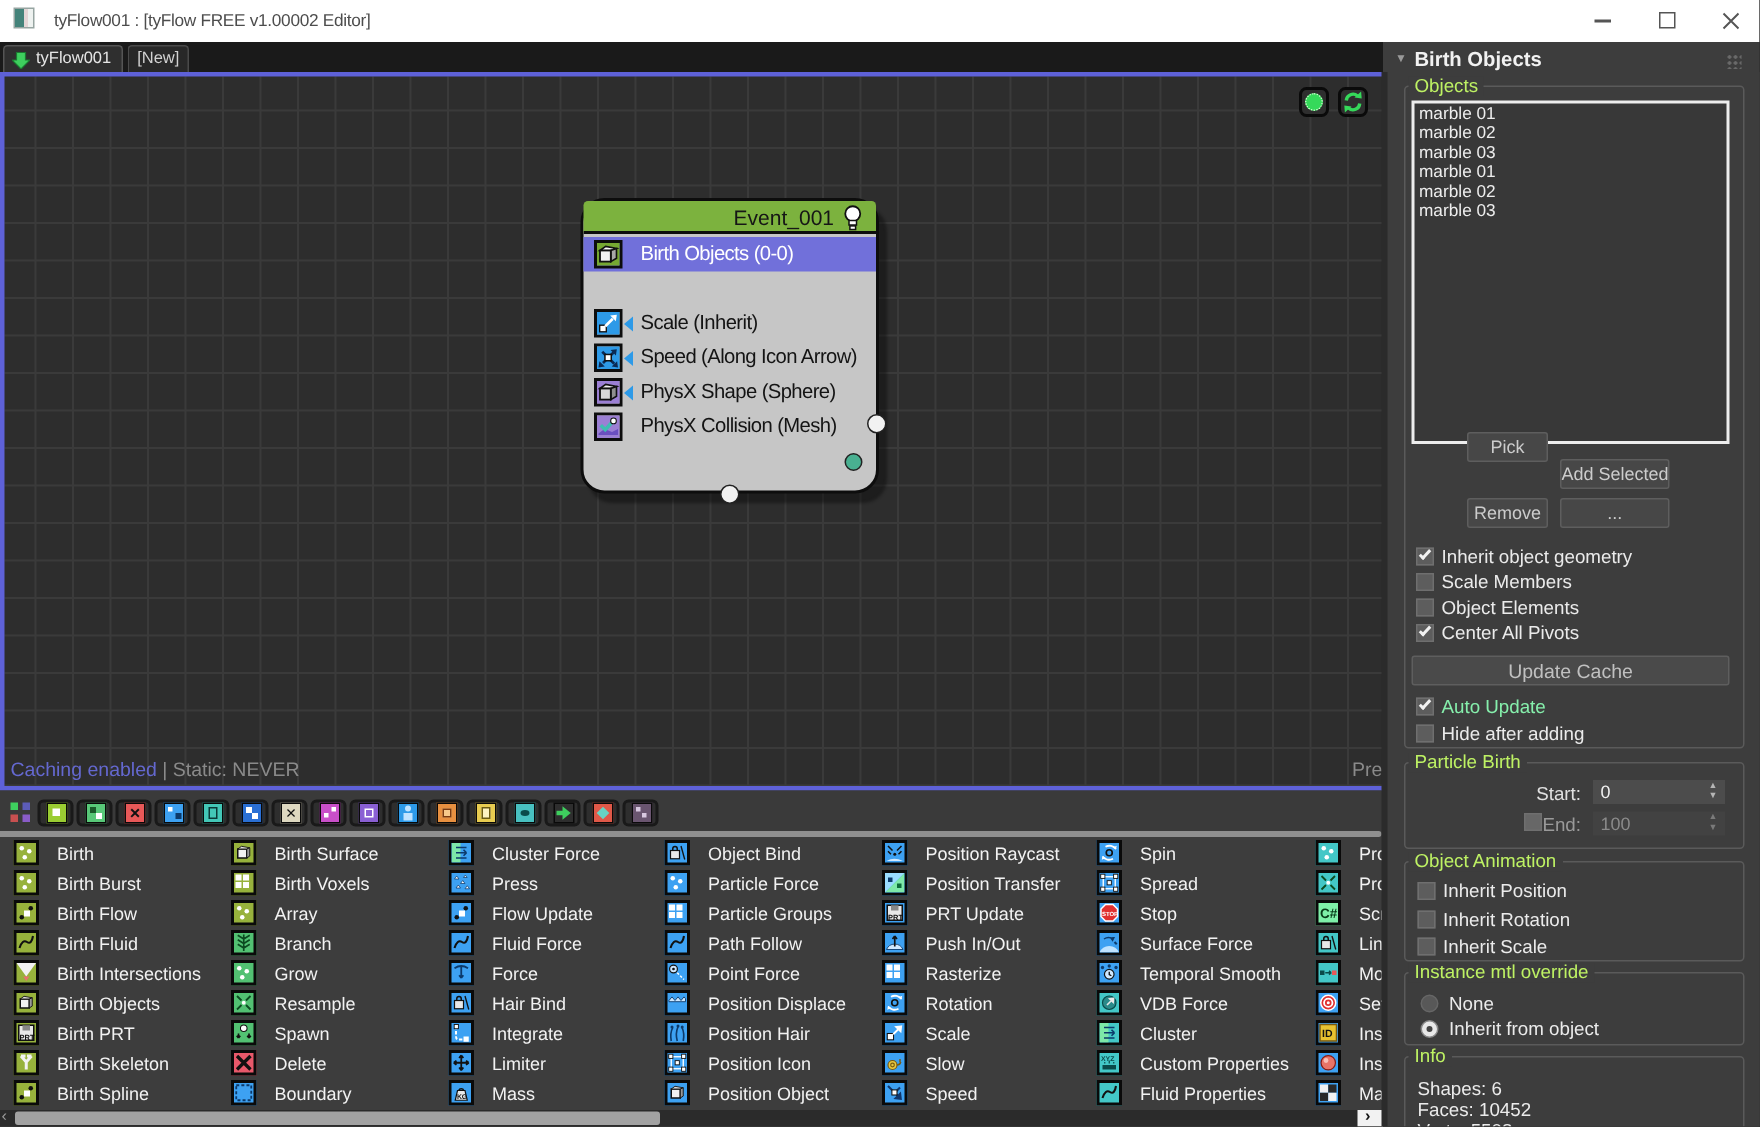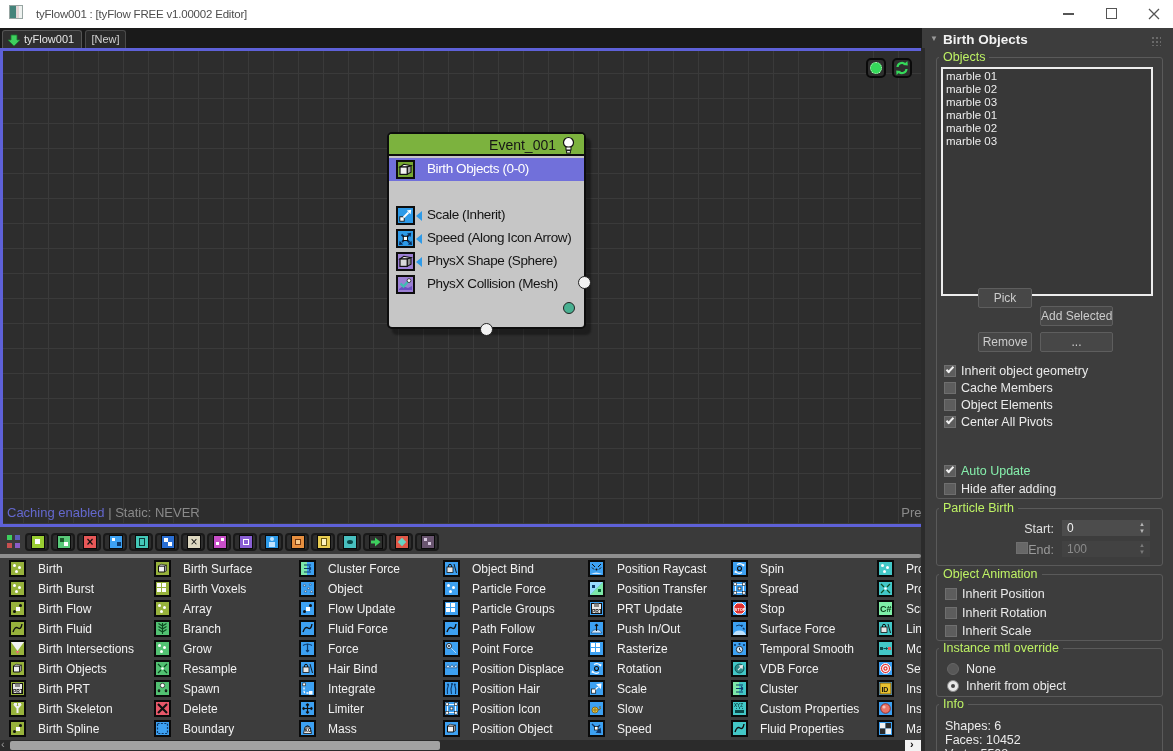--- a/index.html
+++ b/index.html
@@ -34,21 +34,21 @@
 #seam{left:921px;top:48px;width:4px;height:703px;background:#2b2b2b}
 .grp{position:absolute;border:1px solid #5a5a5a;border-radius:3px}
 .glab{position:absolute;left:14px;top:-7px;background:#3d3d3d;padding:0 4px;font-size:12.5px;color:#bef264;line-height:13px}
 .cb{position:absolute;width:12px;height:12px;background:#5d5d5d;border:1px solid #6f6f6f}
 .ck{position:absolute;left:1px;top:1px;width:8px;height:4px;border-left:2.2px solid #f2f2f2;border-bottom:2.2px solid #f2f2f2;transform:rotate(-47deg)}
 .cbl{position:absolute;font-size:12.5px;color:#ebebeb}
 .btn{position:absolute;background:#474747;border:1px solid #5e5e5e;border-radius:2px;
  color:#cccccc;font-size:12px;text-align:center;white-space:nowrap;overflow:hidden}
 
 #node{left:387px;top:132px;width:199px;height:197px;background:#c6c6c6;
- border:2px solid #0d0d0d;border-radius:5px;box-shadow:5px 6px 2px rgba(10,10,10,.45)}
+ border:2px solid #0d0d0d;border-radius:16px;box-shadow:5px 6px 2px rgba(10,10,10,.45)}
 .nrow{position:absolute;left:0;width:195px;height:23px;font-size:13.5px;color:#141414;white-space:nowrap;letter-spacing:-0.4px}
 .nico{position:absolute;left:7px;top:2px;width:19px;height:19px;border:2px solid #0d0d0d}
 .ntx{position:absolute;left:38px;top:3px}
 .nmark{position:absolute;left:27px;top:7px;width:0;height:0;border-top:5px solid transparent;border-bottom:5px solid transparent;border-right:6px solid #2d9ae8}
 </style></head><body>
 
 <div class="abs" id="title">
  <div class="abs" style="left:9px;top:5px;width:14px;height:14px;border:1px solid #97a5a2;background:linear-gradient(90deg,#44837a 0 6px,#e3d5d5 6px 9px,#eef2f0 9px)"></div>
  <span class="abs" style="left:36px;top:8px">tyFlow001 : [tyFlow FREE v1.00002 Editor]</span>
  <div class="abs" style="left:1063px;top:13px;width:11px;height:1.5px;background:#555"></div>
@@ -390,21 +390,21 @@
       <span class="oi" style="background:#3da1f2"><svg width="13" height="13">
           <rect x="0" y="0" width="6" height="13" fill="#7de8a8"></rect>
           <path d="M3 3 h7 M3 6.5 h7 M3 10 h7 M10 6.5 l-2-2 M10 6.5 l-2 2" stroke="#0c3a6b" stroke-width="1.1" fill="none"></path>
         </svg></span>
       <span class="ol">Cluster Force</span>
     </div>
 <div class="op" style="left:299px;top:21px">
       <span class="oi" style="background:#3da1f2"><svg width="13" height="13">
           <path d="M2 4 l1.5-2 1.5 2z M6 7 l1.5-2 1.5 2z M3 10 l1.5-2 1.5 2z M9 10.5 l1.5-2 1.5 2z M8 3 l1.2-1.6 1.2 1.6z" fill="#fff" stroke="#0c3a6b" stroke-width="0.5"></path>
         </svg></span>
-      <span class="ol">Object</span>
+      <span class="ol">Press</span>
     </div>
 <div class="op" style="left:299px;top:41px">
       <span class="oi" style="background:#3da1f2">
         <i class="p" style="left:2px;top:8px;background:#111"></i>
         <i class="p" style="left:8px;top:2px;background:#111"></i>
         <i class="q" style="left:5px;top:5px;background:#fff"></i>
       </span>
       <span class="ol">Flow Update</span>
     </div>
 <div class="op" style="left:299px;top:61px">
@@ -751,27 +751,28 @@
     <div class="abs" style="left:19px;top:39px;width:212px;height:229px;background:#383838;border:2px solid #ededed;color:#ededed;font-size:11.5px;line-height:13px;padding:1px 0 0 3px">marble 01<br>marble 02<br>marble 03<br>marble 01<br>marble 02<br>marble 03</div>
     <div class="btn" style="left:56px;top:260px;width:54px;height:20px;line-height:19px">Pick</div>
     <div class="btn" style="left:118px;top:278px;width:73px;height:20px;line-height:19px">Add Selected</div>
     <div class="btn" style="left:56px;top:304px;width:54px;height:20px;line-height:19px">Remove</div>
     <div class="btn" style="left:118px;top:304px;width:73px;height:20px;line-height:19px">...</div>
     <div class="cb" style="left:22px;top:337px">
       <div class="ck"></div>
     </div>
     <span class="cbl" style="left:39px;top:336px;color:#ebebeb">Inherit object geometry</span>
     <div class="cb" style="left:22px;top:354px"></div>
-    <span class="cbl" style="left:39px;top:353px;color:#ebebeb">Cache Members</span>
+    <span class="cbl" style="left:39px;top:353px;color:#ebebeb">Scale Members</span>
     <div class="cb" style="left:22px;top:371px"></div>
     <span class="cbl" style="left:39px;top:370px;color:#ebebeb">Object Elements</span>
     <div class="cb" style="left:22px;top:388px">
       <div class="ck"></div>
     </div>
     <span class="cbl" style="left:39px;top:387px;color:#ebebeb">Center All Pivots</span>
+    <div class="btn" style="left:19px;top:409px;width:212px;height:20px;line-height:19px;background:#4a4a4a;color:#c0c0c0;font-size:13px">Update Cache</div>
     <div class="cb" style="left:22px;top:437px">
       <div class="ck"></div>
     </div>
     <span class="cbl" style="left:39px;top:436px;color:#86efac">Auto Update</span>
     <div class="cb" style="left:22px;top:455px"></div>
     <span class="cbl" style="left:39px;top:454px;color:#ebebeb">Hide after adding</span>
     <div class="grp" style="left:14px;top:480px;width:227px;height:58px">
       <span class="glab" style="left:2px">Particle Birth</span>
     </div>
     <span class="abs" style="right:119px;top:494px;font-size:12.5px;color:#e0e0e0">Start:</span>

